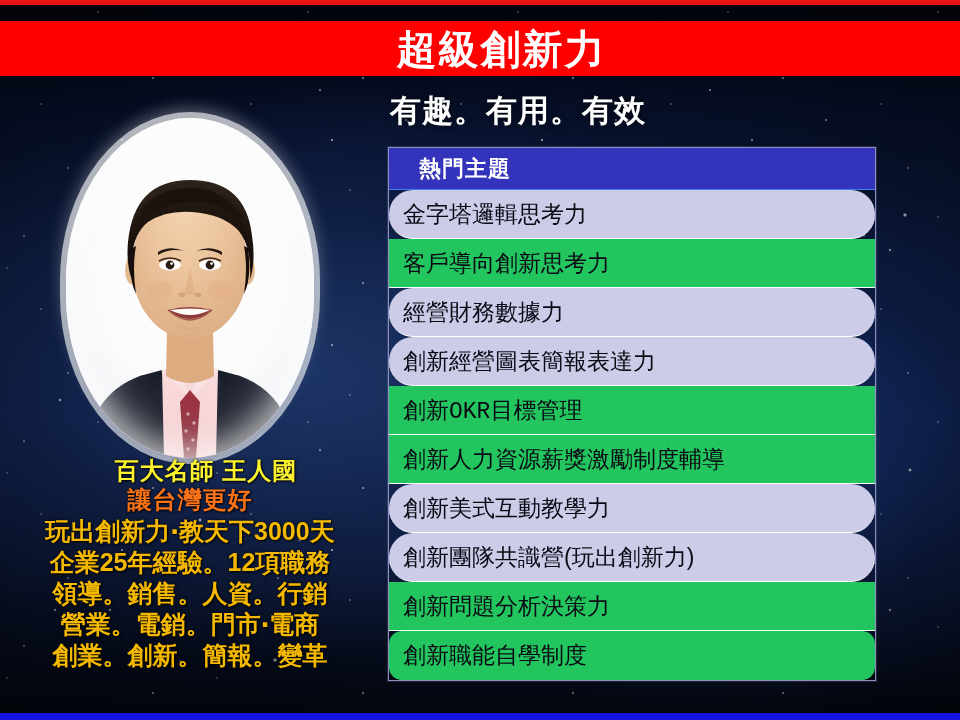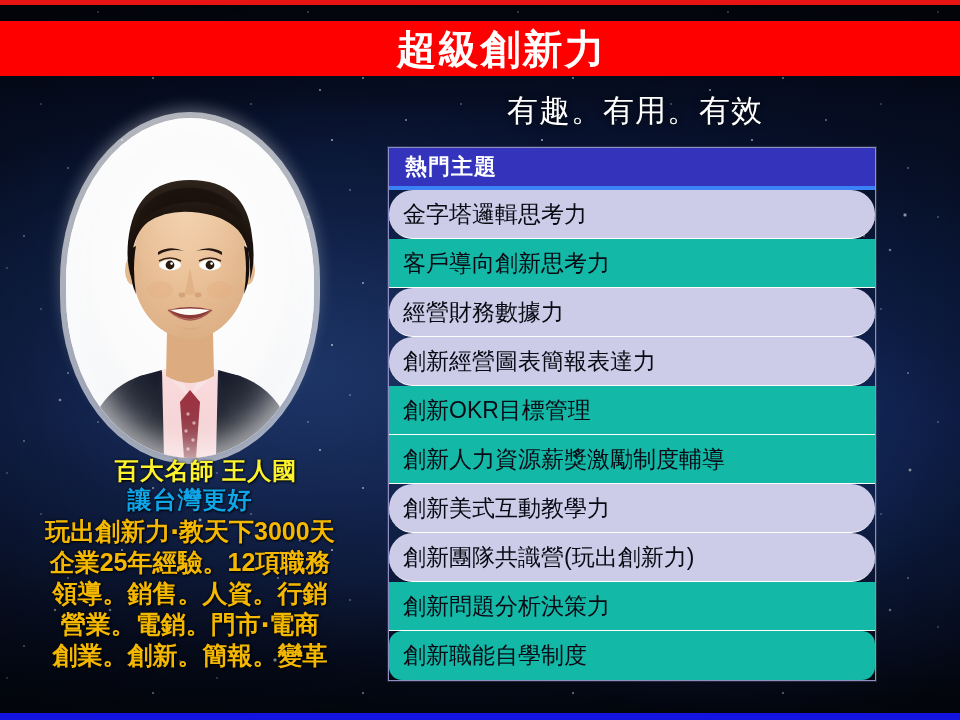--- a/index.html
+++ b/index.html
@@ -104,24 +104,23 @@
     left: 0; top: 713px;
     width: 960px; height: 7px;
     background: #1414e0;
   }
 
   
   .subtitle {
     position: absolute;
     left: 390px; top: 90px;
     width: 490px;
-    text-align: center;
     color: #ffffff;
     font-size: 31px;
-    font-weight: normal;
+    font-weight: bold;
     letter-spacing: 1px;
     text-shadow: 0 0 6px rgba(0,0,0,0.75);
     white-space: nowrap;
   }
 
   
   .portrait-wrap {
     position: absolute;
     left: 66px; top: 118px;
     width: 248px; height: 340px;
@@ -163,58 +162,58 @@
     width: 380px;
     text-align: center;
     line-height: 1.12;
   }
   .cap-line {
     font-weight: bold;
     white-space: nowrap;
     text-shadow: 1px 1px 2px rgba(0,0,0,0.9), 0 0 3px rgba(0,0,0,0.8);
   }
   .cap-name   { color: #fcf32e; font-size: 24px; letter-spacing: 1px; padding-left: 32px; }
-  .cap-slogan { color: #0ea5e9; font-size: 24px; letter-spacing: 1px; margin-top: 2px; }
+  .cap-slogan { color: #f97316; font-size: 24px; letter-spacing: 1px; margin-top: 2px; }
   .cap-gold   { color: #f5b800; font-size: 25px; letter-spacing: 0px; margin-top: 3px; }
 
   
   .table-wrap {
     position: absolute;
     left: 388px; top: 147px;
     width: 486px;
     border: 1px solid #8e8ec4;
     box-shadow: 0 0 0 1px rgba(255,255,255,0.12);
   }
   .t-header {
     background: #3333bb;
     color: #ffffff;
     font-size: 22px;
     font-weight: bold;
     letter-spacing: 1px;
     height: 42px;
     display: flex;
     align-items: center;
-    padding-left: 16px;
+    padding-left: 30px;
     box-sizing: border-box;
-    border-bottom: 4px solid #3b82f6;
+    border-bottom: 1px solid #3b82f6;
   }
   .t-row {
     height: 49px;
     display: flex;
     align-items: center;
     padding-left: 14px;
     box-sizing: border-box;
     color: #0a0a14;
     font-size: 23px;
     border-bottom: 1px solid #ffffff;
     white-space: nowrap;
   }
   .t-row:last-child { border-bottom: none; border-radius: 13px; }
   .t-row.odd  { background: #ccccE8; border-radius: 24px; }
-  .t-row.even { background: #14b8a6; }
+  .t-row.even { background: #22c55e; font-family: Liberation Mono, monospace; }
 </style>
 </head>
 <body>
 
 <div id="slide">
 
   <div class="bg-base"></div>
   <div class="stars stars-a"></div>
   <div class="stars stars-b"></div>
   <div class="stars stars-c"></div>

